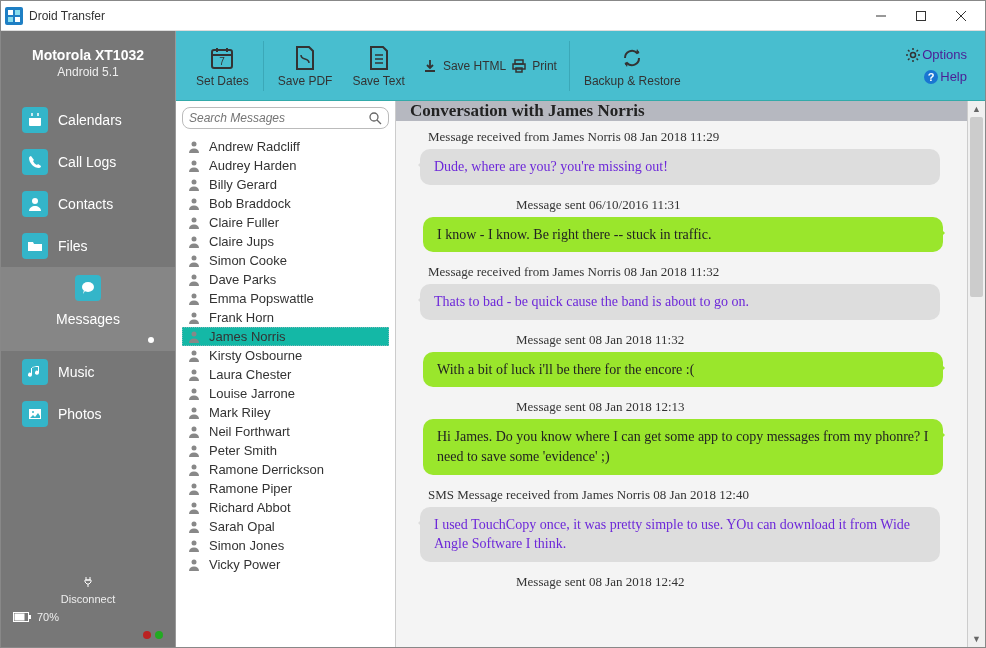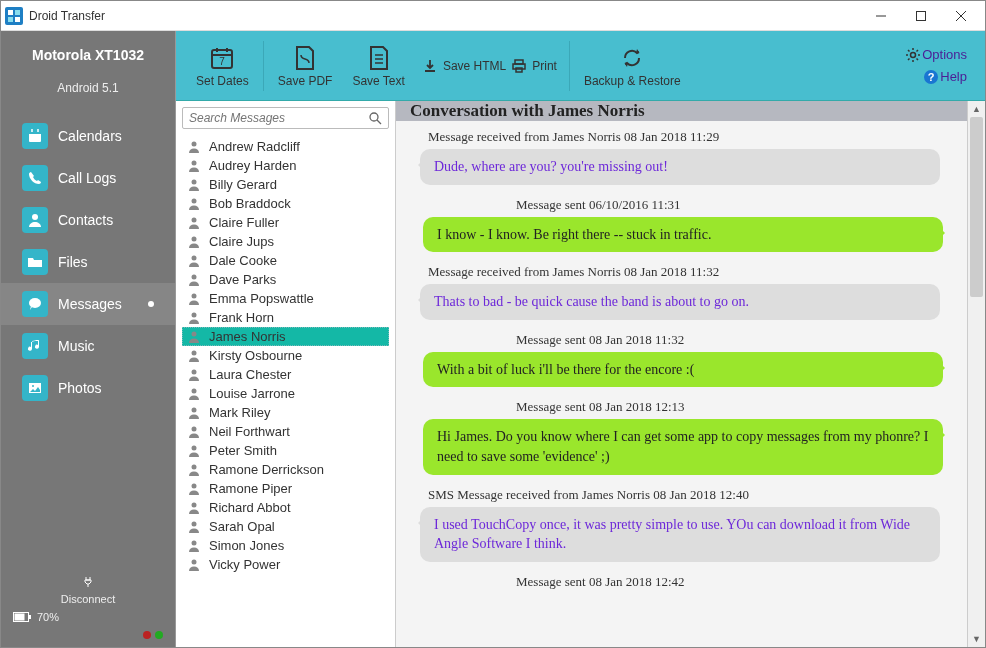--- a/index.html
+++ b/index.html
@@ -7,24 +7,24 @@
 
 .titlebar { height: 30px; background: #fff; display: flex; align-items: center; padding: 0 4px; border-bottom: 1px solid #ddd; }
 .titlebar .app-icon { width: 18px; height: 18px; margin-right: 6px; }
 .titlebar .title { font-size: 12px; flex: 1; color: #333; }
 .titlebar .win-btn { width: 40px; height: 28px; display: flex; align-items: center; justify-content: center; color: #333; }
 
 .main { display: flex; height: calc(100% - 30px); }
 
 .sidebar { width: 175px; background: #777; color: #fff; display: flex; flex-direction: column; border-right: 1px solid #999; }
 .device-info { text-align: center; padding: 16px 8px 20px; }
-.device-info .name { font-weight: bold; font-size: 14px; margin-bottom: 18px; }
+.device-info .name { font-weight: bold; font-size: 14px; margin-bottom: 2px; }
 .device-info .ver { font-size: 12px; color: #eee; }
 .nav-item { display: flex; align-items: center; padding: 8px 21px; gap: 10px; cursor: pointer; font-size: 14px; color: #fff; }
-.nav-item.active { background: #868686; }
+.nav-item.active { background: #868686; flex-direction: column; }
 .nav-item .nicon { width: 26px; height: 26px; background: #34b5c9; border-radius: 4px; display: flex; align-items: center; justify-content: center; }
 .nav-item .dot { margin-left: auto; width: 6px; height: 6px; background: #fff; border-radius: 50%; }
 .sidebar-foot { margin-top: auto; padding: 8px 12px; font-size: 11px; color: #eee; }
 .status-dots { display: flex; justify-content: flex-end; gap: 4px; padding: 0 12px 8px; }
 .status-dots .d { width: 8px; height: 8px; border-radius: 50%; }
 
 .content { flex: 1; display: flex; flex-direction: column; }
 
 .toolbar { height: 70px; background: #48becf; display: flex; align-items: center; padding: 0 10px; gap: 0; border-bottom: 1px solid #3aa; }
 .tool-col { display: flex; flex-direction: column; align-items: center; justify-content: center; gap: 2px; padding: 0 10px; cursor: pointer; height: 100%; }
@@ -32,21 +32,21 @@
 .tool-col .tlabel { font-size: 12px; color: #333; }
 .tool-divider { width: 1px; height: 50px; background: #3ba8b8; margin: 0 4px; }
 .tool-mini { display: flex; justify-content: center; gap: 6px; padding: 0 8px; }
 .tool-mini-row { display: flex; align-items: center; gap: 6px; font-size: 12px; color: #333; cursor: pointer; }
 .toolbar .right { margin-left: auto; display: flex; flex-direction: column; gap: 6px; padding-right: 8px; }
 .toolbar .right .opt { display: flex; align-items: center; gap: 1px; font-size: 13px; color: #4c1d95; cursor: pointer; justify-content: flex-end; }
 
 .body { flex: 1; display: flex; overflow: hidden; }
 
 .contacts-pane { width: 220px; display: flex; flex-direction: column; border-right: 1px solid #ccc; background: #fff; }
-.search-box { margin: 6px; border: 1px solid #bbb; border-radius: 2px; display: flex; align-items: center; padding: 3px 6px; background: #fff; }
+.search-box { margin: 6px; border: 1px solid #bbb; border-radius: 8px; display: flex; align-items: center; padding: 3px 6px; background: #fff; }
 .search-box input { flex: 1; border: none; outline: none; font-style: italic; font-size: 12px; color: #666; background: transparent; }
 .contacts-list { flex: 1; overflow-y: auto; padding: 2px 6px; }
 .contact { display: flex; align-items: center; gap: 8px; padding: 1px 4px; font-size: 13px; color: #333; cursor: pointer; border: 1px dotted transparent; }
 .contact.selected { background: #14b8a6; border: 1px dotted #7bb; }
 .contact .cicon { width: 14px; height: 14px; display: flex; align-items: center; justify-content: center; }
 
 .chat-pane { flex: 1; display: flex; overflow: hidden; background: #f4f4f4; }
 .chat-scroll { flex: 1; overflow-y: auto; padding: 0 0 20px 0; }
 .chat-header { background: #b6b8c0; padding: 0 14px; font-size: 17px; font-weight: bold; color: #222; font-family: Georgia, serif; }
 .msg-meta { font-size: 13px; color: #333; padding: 8px 16px 4px 32px; font-family: Georgia, serif; }
@@ -351,21 +351,21 @@
               </span>
               <span>Claire Jups</span>
             </div>
             <div class="contact">
               <span class="cicon">
                 <svg width="14" height="14" viewBox="0 0 14 14">
                   <circle cx="7" cy="4" r="2.5" fill="#888"></circle>
                   <path d="M2 13c0-3 2-4.5 5-4.5s5 1.5 5 4.5" fill="#888"></path>
                 </svg>
               </span>
-              <span>Dale Cooke</span>
+              <span>Simon Cooke</span>
             </div>
             <div class="contact">
               <span class="cicon">
                 <svg width="14" height="14" viewBox="0 0 14 14">
                   <circle cx="7" cy="4" r="2.5" fill="#888"></circle>
                   <path d="M2 13c0-3 2-4.5 5-4.5s5 1.5 5 4.5" fill="#888"></path>
                 </svg>
               </span>
               <span>Dave Parks</span>
             </div>

